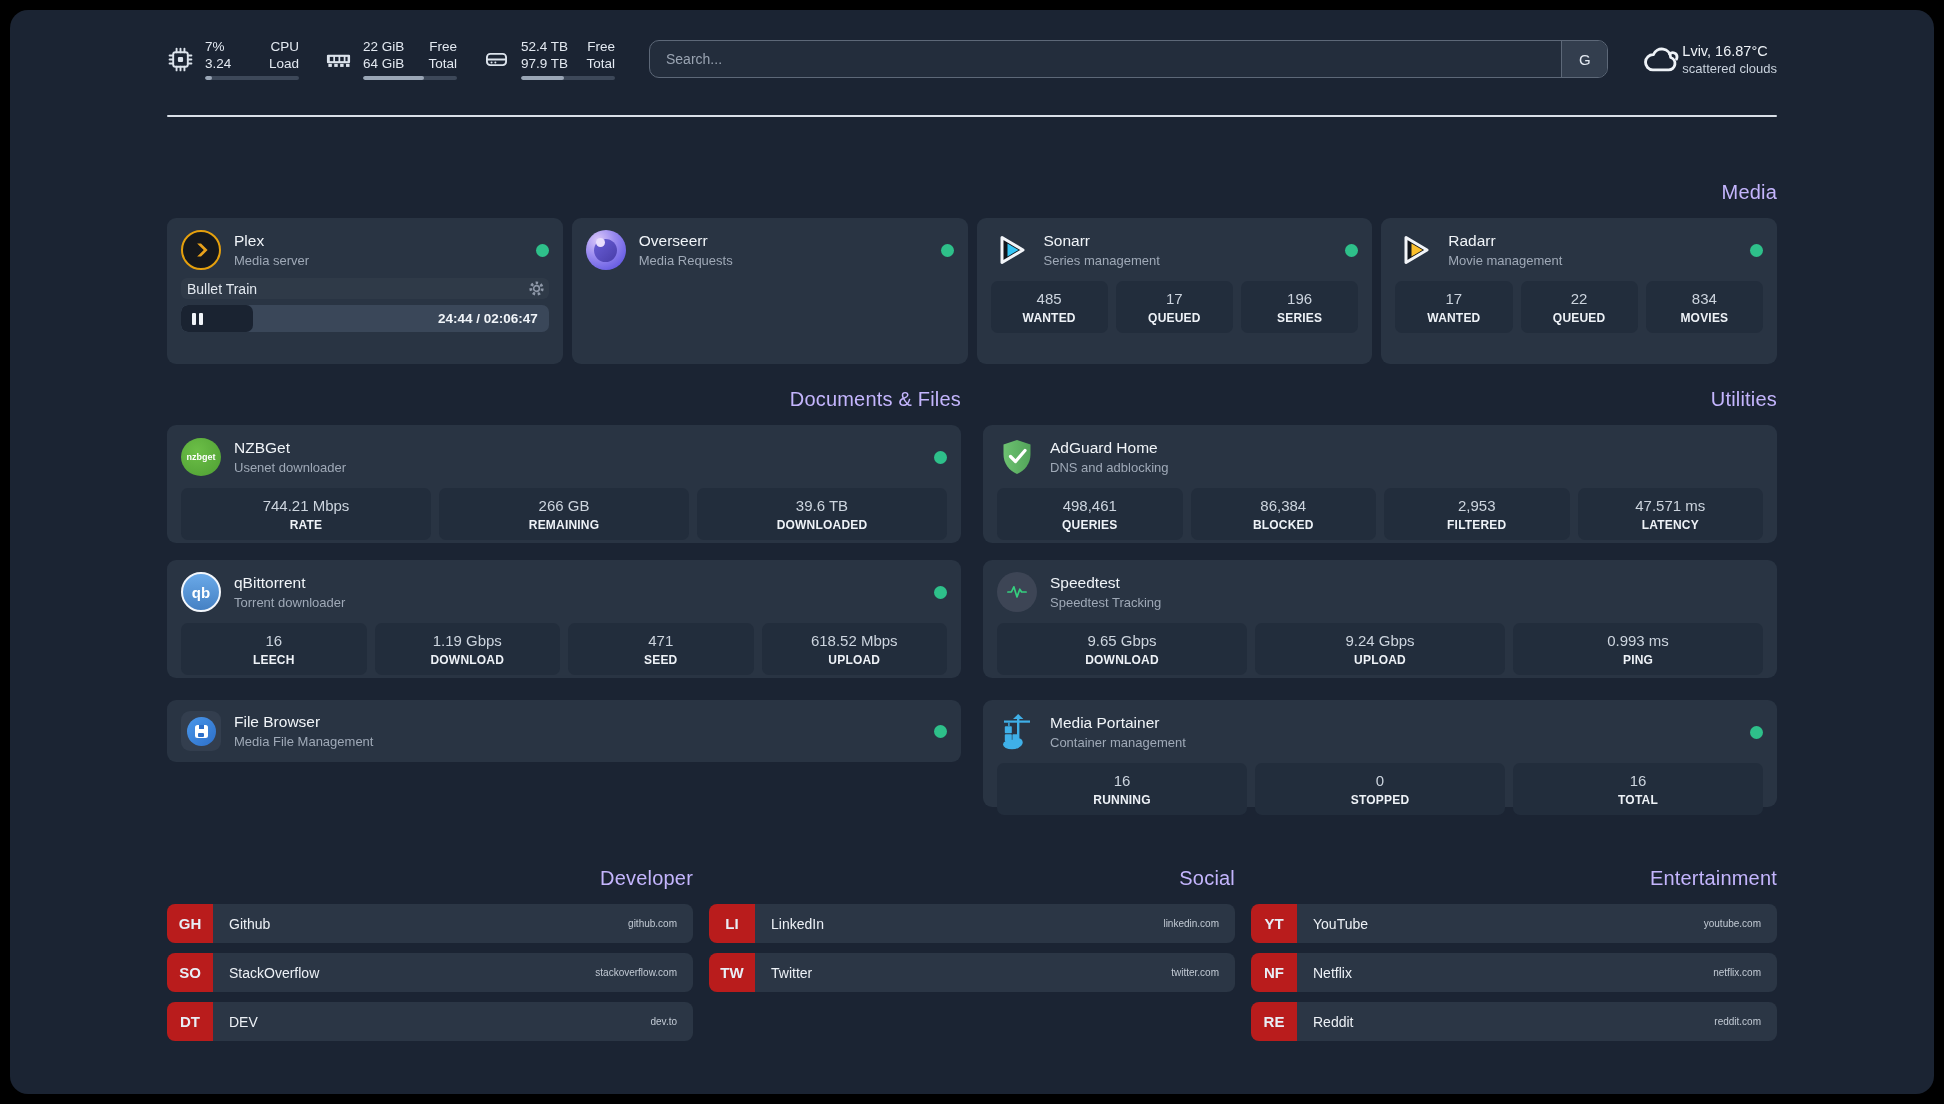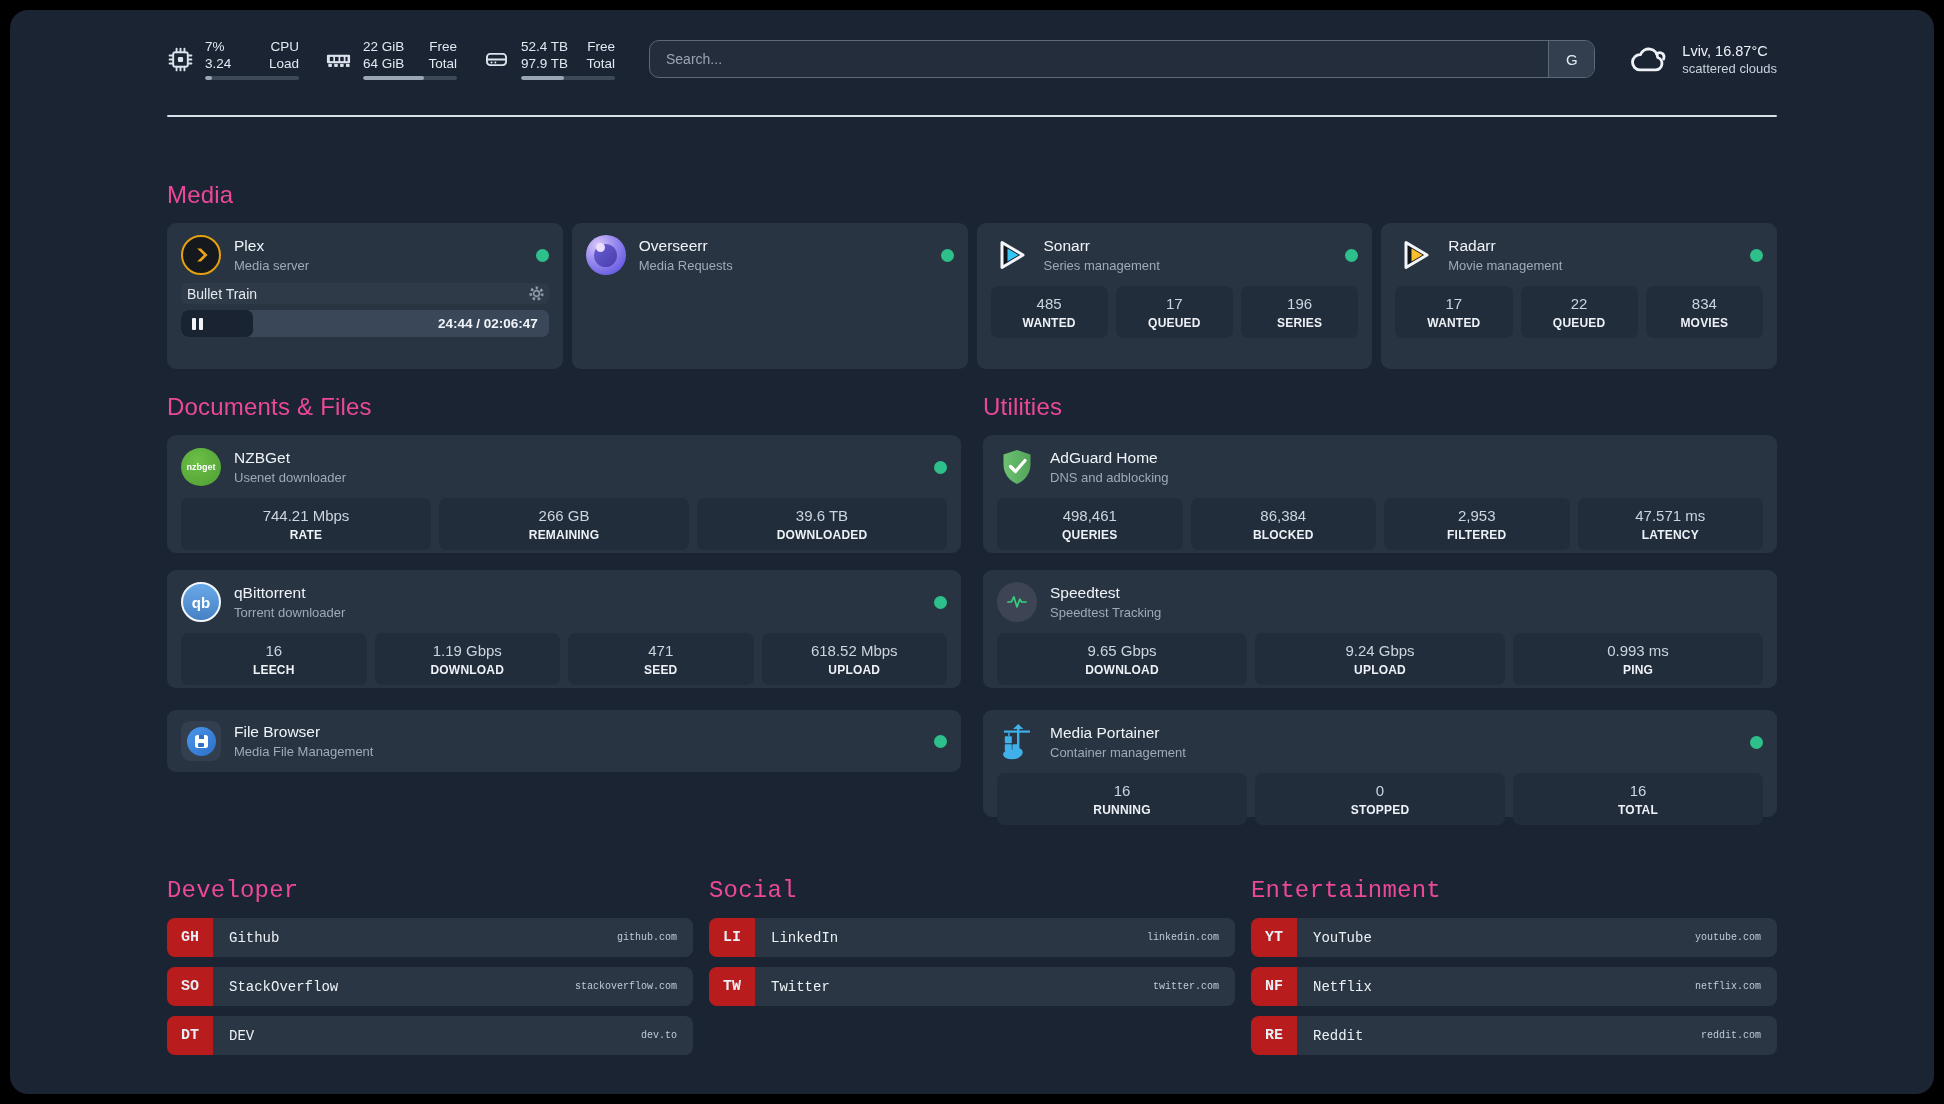--- a/index.html
+++ b/index.html
@@ -19,29 +19,29 @@
   .res-fill { height:100%; border-radius:3px; background:#9aa6b6; }
 
   .searchbar { flex:1; margin:0 34px; height:38px; border:1.5px solid #5d6878; border-radius:10px;
     background:#232d3c; display:flex; overflow:hidden; }
   .searchbar input { flex:1; background:transparent; border:none; outline:none; padding:0 16px;
     color:#dfe5ec; font-size:14px; font-family:inherit; }
   .searchbar input::placeholder { color:#9aa4b2; }
   .g-btn { width:46px; background:#333e4e; border-left:1.5px solid #5d6878; display:flex;
     align-items:center; justify-content:center; color:#e3e9f1; font-size:15px; cursor:pointer; }
 
-  .weather { display:flex; gap:13px; align-items:center; }
+  .weather { display:flex; gap:0; align-items:center; }
   .weather-icon { width:40px; height:34px; color:#eef2f7; }
   .weather-line1 { font-size:14.5px; color:#eef2f7; line-height:18px; }
   .weather-line2 { font-size:13px; color:#c9d2dd; line-height:17px; }
 
   .divider { margin-top:34px; height:2px; background:#d9dfe8; border-radius:1px; }
 
   
-  h2.section-title { font-size:24px; font-weight:500; color:#ec4899; letter-spacing:.2px; }
+  h2.section-title { font-size:20px; font-weight:500; color:#c4b5fd; letter-spacing:.2px;text-align:right; }
   .media-title { margin-top:64px; }
   .grid4 { margin-top:14px; display:grid; grid-template-columns:repeat(4,1fr); gap:9px; }
   .two-col { margin-top:24px; display:grid; grid-template-columns:1fr 1fr; column-gap:22px; }
   .col-cards { margin-top:14px; display:flex; flex-direction:column; }
 
   .card { background:#293443; border-radius:9px; padding:12px 14px; cursor:pointer; }
   .card.h131 { height:146px; }
   .card.h118 { height:118px; }
   .card.h62 { height:62px; padding:11px 14px; }
   .card.h119 { height:107px; }
@@ -88,21 +88,21 @@
   .np-gear { width:17px; height:17px; color:#8e98a8; cursor:pointer; }
   .np-progress { margin-top:6px; height:27px; background:#3a4759; border-radius:7px; position:relative;
     display:flex; align-items:center; overflow:hidden; }
   .np-elapsed { position:absolute; left:0; top:0; bottom:0; background:#1a2331; border-radius:7px; }
   .np-pause { position:relative; display:flex; gap:3.5px; margin-left:11px; }
   .np-pause span { width:3.5px; height:12px; background:#f0f4f8; border-radius:1px; }
   .np-time { position:relative; margin-left:auto; margin-right:11px; font-size:13.5px; font-weight:600; color:#f0f4f8; }
 
   
   .bookmarks-row { display:flex; gap:16px; margin-top:60px; }
-  .bm-group { flex:1;font-family:Liberation Mono, monospace; }
+  .bm-group { flex:1; }
   .bm-rows { margin-top:14px; }
   .bm-row { display:flex; height:39px; margin-bottom:10px; cursor:pointer; }
   .bm-abbr { width:46px; background:#b91c1c; border-radius:8px 0 0 8px; display:flex; align-items:center;
     justify-content:center; font-size:15px; font-weight:600; color:#e8eef5; }
   .bm-pill { flex:1; background:#2b3645; border-radius:0 8px 8px 0; display:flex; align-items:center;
     justify-content:space-between; padding:0 16px; }
   .bm-name { font-size:14px; color:#edf1f6; }
   .bm-url { font-size:10px; color:#c2cad4; }
 
   svg { display:block; }

